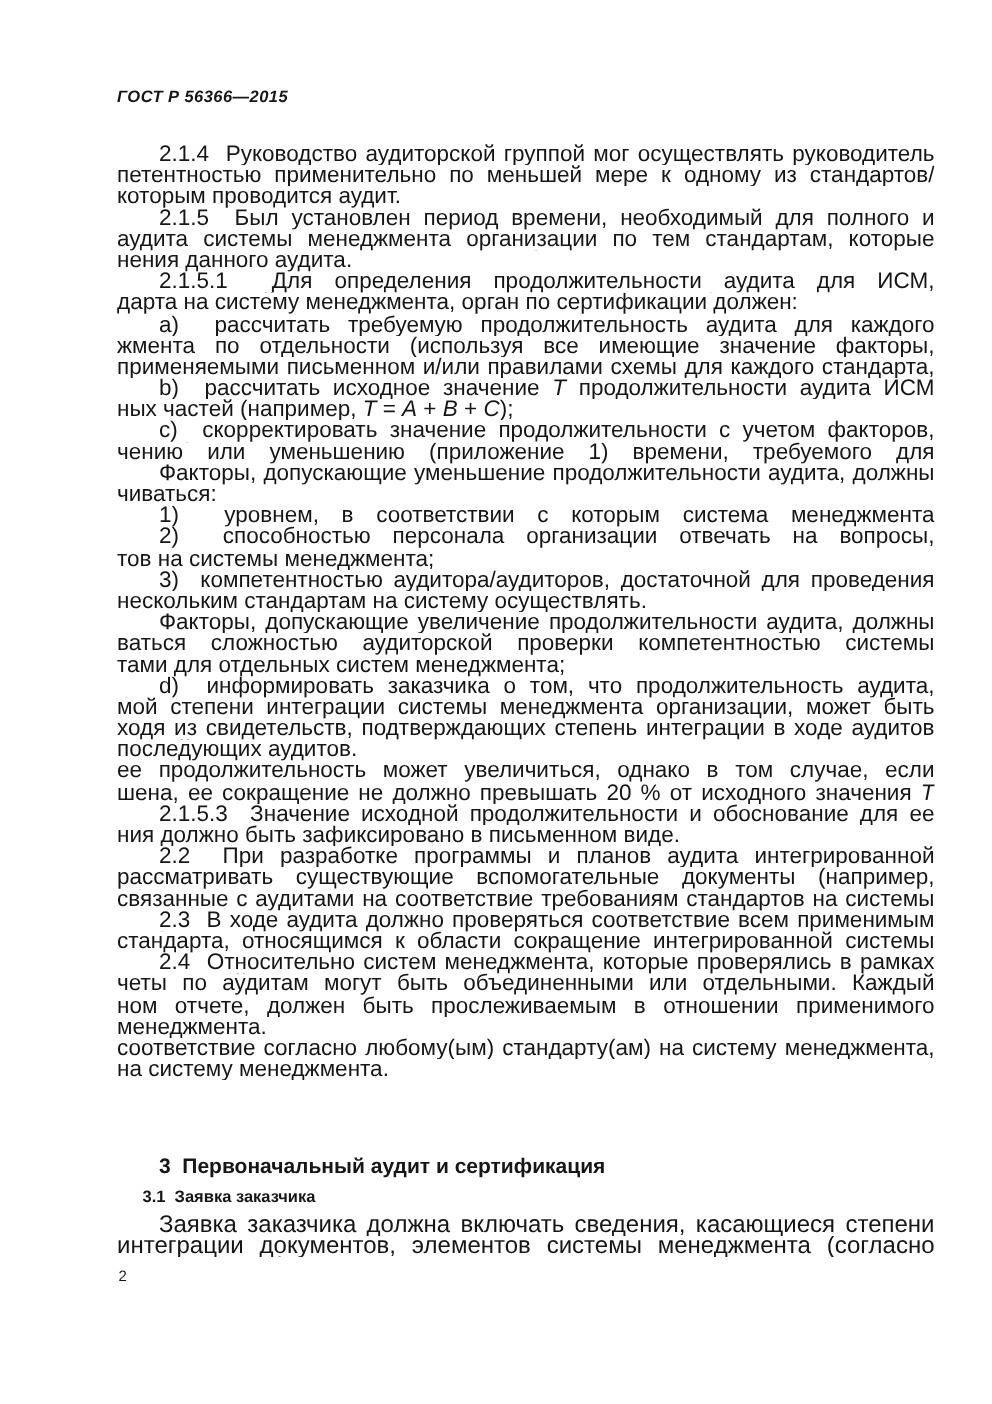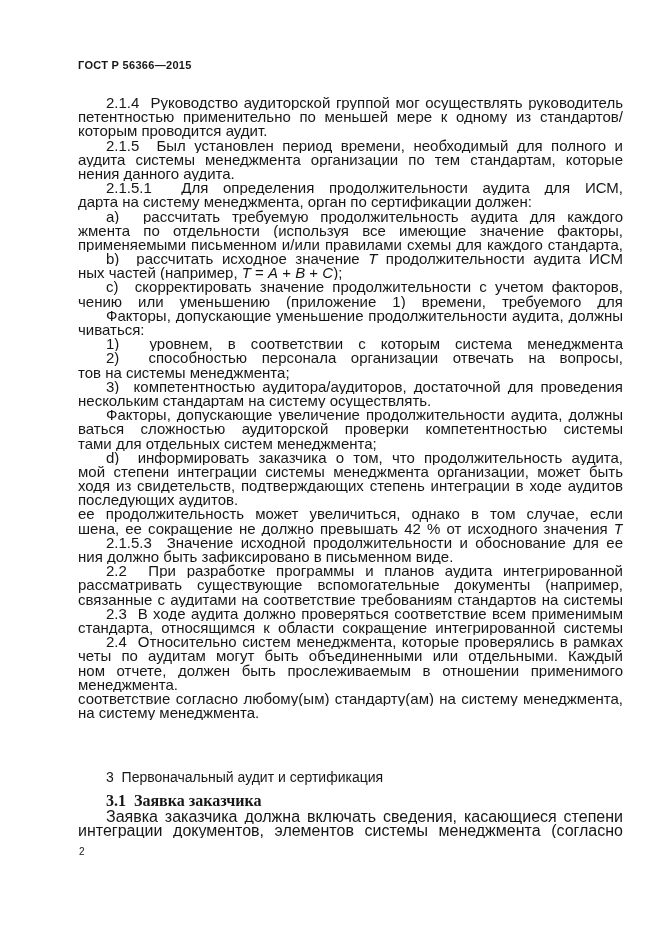--- a/index.html
+++ b/index.html
@@ -8,40 +8,41 @@
     background: #ffffff;
     font-family: "Liberation Sans", sans-serif;
     color: #161616;
     position: relative;
     overflow: hidden;
   }
   .running-header {
     position: absolute; left: 78px; top: 59px;
     font-size: 11px; font-weight: bold; letter-spacing: 0.3px;
     white-space: pre;
+    font-style: italic;
   }
   .body-lines {
     position: absolute; left: 78px; top: 96px; width: 545px;
     font-size: 15px; line-height: 14.2px;
   }
   .line {
     text-align: justify;
     text-align-last: justify;
     height: 14.2px; overflow: hidden;
   }
   .line.end { text-align-last: left; }
   .line.indent { text-indent: 28px; }
   .it { font-style: italic; }
   .section-heading {
     position: absolute; left: 106px; top: 769px;
-    font-size: 14px; font-weight: normal; white-space: pre;
+    font-size: 14px; font-weight: bold; white-space: pre;
   }
   .subsection-heading {
-    position: absolute; left: 106px; top: 792px;
-    font-size: 16px; font-weight: bold; white-space: pre; font-family: Liberation Serif, serif;
+    position: absolute; left: 95px; top: 792px;
+    font-size: 11px; font-weight: bold; white-space: pre;
   }
   .section3-lines {
     position: absolute; left: 78px; top: 810px; width: 545px;
     font-size: 16px; line-height: 14.2px;
   }
   .page-number {
     position: absolute; left: 79px; top: 846px;
     font-size: 10px;
   }
 </style>
@@ -74,21 +75,21 @@
     <div class="line indent"><span>3)&nbsp; компетентностью аудитора/аудиторов, достаточной для проведения аудиторской проверки по</span></div>
     <div class="line end"><span>нескольким стандартам на систему осуществлять.</span></div>
     <div class="line indent"><span>Факторы, допускающие увеличение продолжительности аудита, должны включать, но не ограничи-</span></div>
     <div class="line"><span>ваться сложностью аудиторской проверки компетентностью системы менеджмента в сравнении с ауди-</span></div>
     <div class="line end"><span>тами для отдельных систем менеджмента;</span></div>
     <div class="line indent"><span>d)&nbsp; информировать заказчика о том, что продолжительность аудита, базирующаяся на декларируе-</span></div>
     <div class="line"><span>мой степени интеграции системы менеджмента организации, может быть подвержена изменениям, ис-</span></div>
     <div class="line"><span>ходя из свидетельств, подтверждающих степень интеграции в ходе аудитов первой стадии и в ходе</span></div>
     <div class="line end"><span>последующих аудитов.</span></div>
     <div class="line"><span>ее продолжительность может увеличиться, однако в том случае, если продолжительность будет умень-</span></div>
-    <div class="line end"><span>шена, ее сокращение не должно превышать 42 % от исходного значения </span><span class="it">T</span><span> (2.1.5.1).</span></div>
+    <div class="line end"><span>шена, ее сокращение не должно превышать 20 % от исходного значения </span><span class="it">T</span><span> (2.1.5.1).</span></div>
     <div class="line indent"><span>2.1.5.3&nbsp; Значение исходной продолжительности и обоснование для ее увеличения или уменьше-</span></div>
     <div class="line end"><span>ния должно быть зафиксировано в письменном виде.</span></div>
     <div class="line indent"><span>2.2&nbsp; При разработке программы и планов аудита интегрированной системы менеджмента следует</span></div>
     <div class="line"><span>рассматривать существующие вспомогательные документы (например, обязательные документы МФА),</span></div>
     <div class="line end"><span>связанные с аудитами на соответствие требованиям стандартов на системы менеджмента.</span></div>
     <div class="line indent"><span>2.3&nbsp; В ходе аудита должно проверяться соответствие всем применимым требованиям каждого</span></div>
     <div class="line end"><span>стандарта, относящимся к области сокращение интегрированной системы менеджмента.</span></div>
     <div class="line indent"><span>2.4&nbsp; Относительно систем менеджмента, которые проверялись в рамках аудиторской проверки, от-</span></div>
     <div class="line"><span>четы по аудитам могут быть объединенными или отдельными. Каждый вывод, сделанный в объединен-</span></div>
     <div class="line"><span>ном отчете, должен быть прослеживаемым в отношении применимого стандарта(ов) на системы</span></div>

